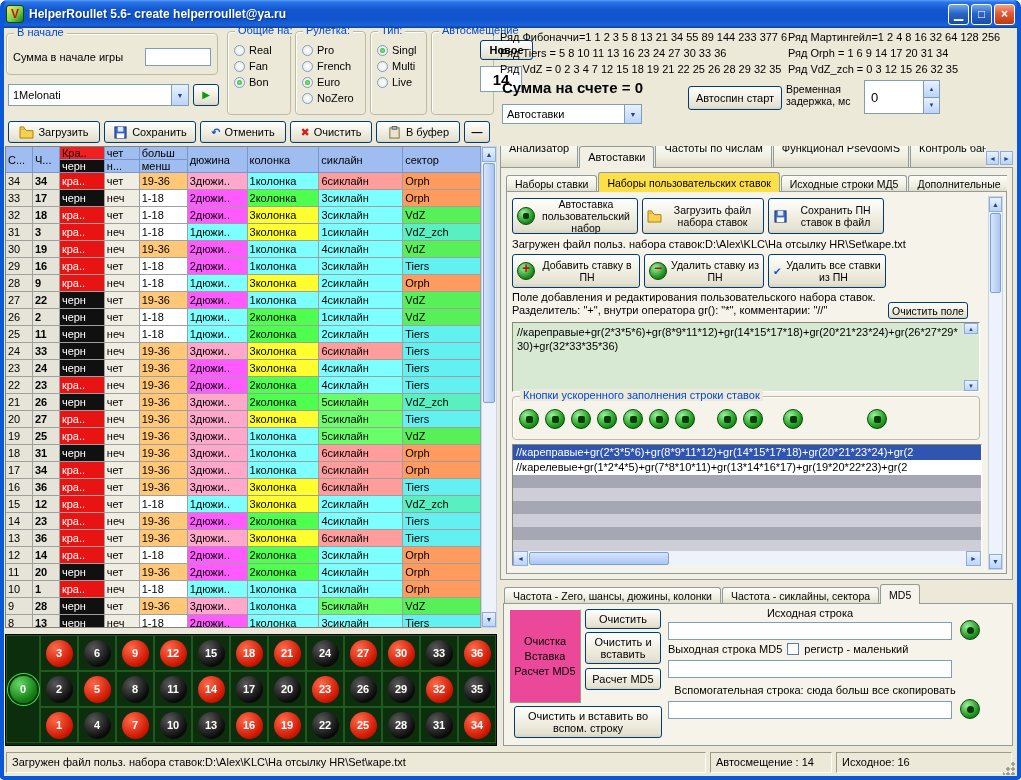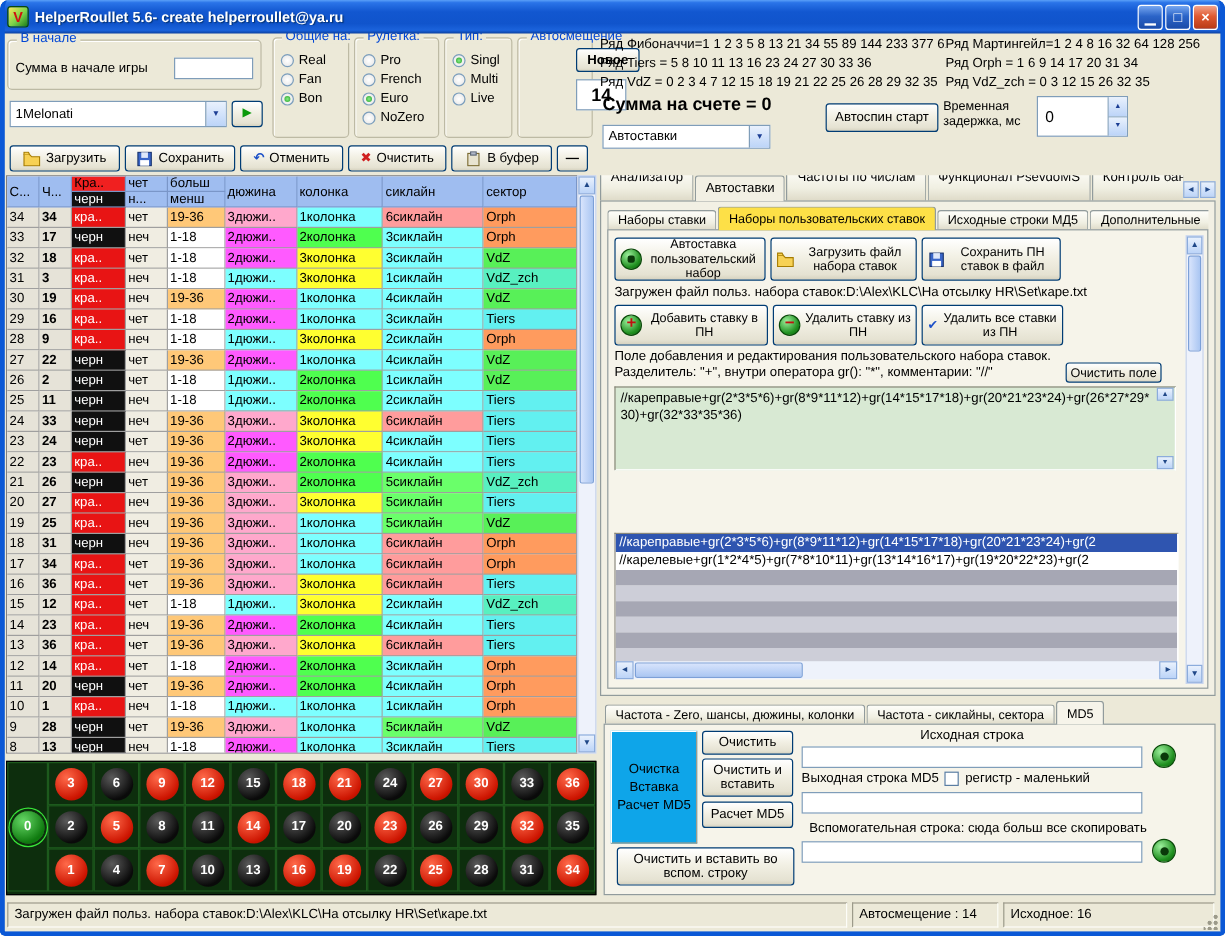--- a/index.html
+++ b/index.html
@@ -145,21 +145,21 @@
   .stripe { height:13px; }
   #list-hscroll { left:513px; top:551px; width:468px; }
   #sub-vsb { left:988px; top:196px; height:374px; }
 
   
   #bottom-tabs { left:504px; top:584px; width:507px; height:20px; }
   #bottom-tabs .tab { height:17px; font-size:10.5px; }
   #bottom-tabs .tab.active { height:20px; background:#f6f4ea; }
   #page-bottom { left:503px; top:603px; width:510px; height:143px; background:#f6f4ea; }
   #md5-label-panel { position:absolute; left:509px; top:609px; width:72px; height:94px; border:1px solid; border-color:#fff #9c9a8a #9c9a8a #fff;
-    display:flex; align-items:center; justify-content:center; text-align:center; line-height:15px; background:#0ea5e9; }
+    display:flex; align-items:center; justify-content:center; text-align:center; line-height:15px; background:#ec4899; }
   #btn-md5-clear { position:absolute; left:585px; top:609px; width:76px; height:20px; }
   #btn-md5-clearpaste { position:absolute; left:585px; top:632px; width:76px; height:32px; }
   #btn-md5-calc { position:absolute; left:585px; top:668px; width:76px; height:22px; }
   #btn-md5-aux { position:absolute; left:514px; top:706px; width:148px; height:32px; }
   #src-label { position:absolute; left:665px; top:607px; width:290px; text-align:center; }
   #md5-in1 { position:absolute; left:668px; top:622px; width:284px; height:18px; }
   #md5-in2 { position:absolute; left:668px; top:660px; width:284px; height:18px; }
   #md5-in3 { position:absolute; left:668px; top:701px; width:284px; height:18px; }
   #out-label-row { position:absolute; left:668px; top:643px; width:320px; display:flex; align-items:center; gap:5px; }
   #aux-label { position:absolute; left:665px; top:684px; width:300px; text-align:center; }
@@ -825,20 +825,36 @@
   <div id="hint1">Поле добавления и редактирования пользовательского набора ставок.</div>
   <div id="hint2">Разделитель: "+", внутри оператора gr(): "*", комментарии: "//"</div>
   <div class="xpbtn" id="clear-field-btn">Очистить поле</div>
 
   <div id="edit-area">//кареправые+gr(2*3*5*6)+gr(8*9*11*12)+gr(14*15*17*18)+gr(20*21*23*24)+gr(26*27*29*30)+gr(32*33*35*36)</div>
   <div id="edit-scroll">
     <span class="sbtn">▲</span>
     <span class="sbtn">▼</span>
   </div>
 
+  <div class="gb" id="speed-group">
+    <span class="gb-label">Кнопки ускоренного заполнения строки ставок</span>
+    <div id="speed-btns">
+        <span class="speedbtn"></span>
+        <span class="speedbtn"></span>
+        <span class="speedbtn"></span>
+        <span class="speedbtn"></span>
+        <span class="speedbtn"></span>
+        <span class="speedbtn"></span>
+        <span class="speedbtn"></span>
+        <span class="speedbtn gap1"></span>
+        <span class="speedbtn"></span>
+        <span class="speedbtn gap2"></span>
+        <span class="speedbtn gap3"></span>
+      </div>
+  </div>
 
   <div id="bet-list">
       <div class="litem sel">//кареправые+gr(2*3*5*6)+gr(8*9*11*12)+gr(14*15*17*18)+gr(20*21*23*24)+gr(2</div>
       <div class="litem">//карелевые+gr(1*2*4*5)+gr(7*8*10*11)+gr(13*14*16*17)+gr(19*20*22*23)+gr(2</div>
       <div class="stripe" style="background: rgb(166, 167, 180);"></div>
       <div class="stripe" style="background: rgb(205, 206, 216);"></div>
       <div class="stripe" style="background: rgb(166, 167, 180);"></div>
       <div class="stripe" style="background: rgb(205, 206, 216);"></div>
       <div class="stripe" style="background: rgb(166, 167, 180);"></div>
       <div class="stripe" style="background: rgb(205, 206, 216);"></div>

